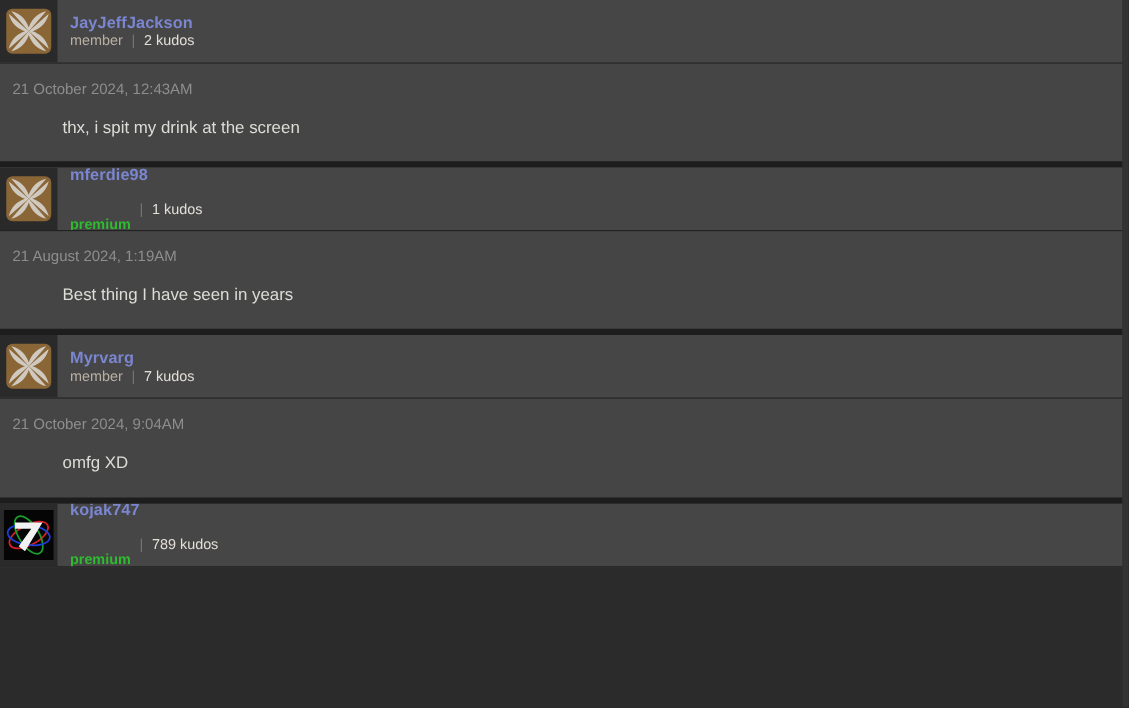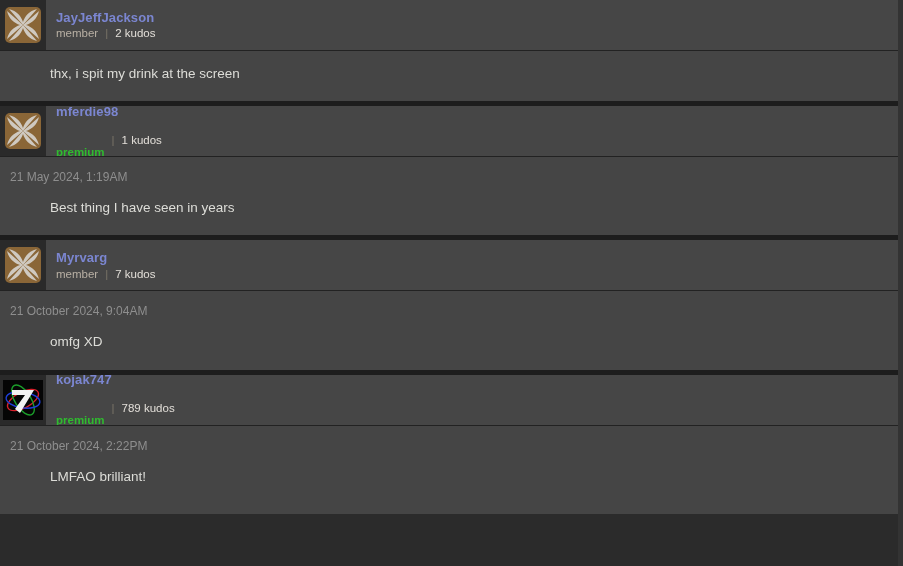--- a/index.html
+++ b/index.html
@@ -172,20 +172,21 @@
       <div class="identity">
         <a class="username">JayJeffJackson</a>
         <div class="meta">
           <span class="role ">member</span>
           <span class="meta-sep">|</span>
           <span class="kudos">2 kudos</span>
         </div>
       </div>
     </div>
     <div class="c-body">
+      <div class="timestamp">21 October 2024, 12:43AM</div>
       <div class="message">thx, i spit my drink at the screen</div>
     </div>
   </div>
       <div class="comment">
     <div class="c-header">
       <div class="avatar-cell">
 
   <svg class="avatar" viewBox="0 0 40 40">
     <defs>
       <clipPath id="sq-clip">
@@ -204,21 +205,21 @@
       <div class="identity">
         <a class="username">mferdie98</a>
         <div class="meta">
           <span class="role premium">premium</span>
           <span class="meta-sep">|</span>
           <span class="kudos">1 kudos</span>
         </div>
       </div>
     </div>
     <div class="c-body">
-      <div class="timestamp">21 May 2024, 1:19AM</div>
+      <div class="timestamp">21 August 2024, 1:19AM</div>
       <div class="message">Best thing I have seen in years</div>
     </div>
   </div>
       <div class="comment">
     <div class="c-header">
       <div class="avatar-cell">
 
   <svg class="avatar" viewBox="0 0 40 40">
     <defs>
       <clipPath id="sq-clip">
@@ -264,20 +265,16 @@
       </div>
       <div class="identity">
         <a class="username">kojak747</a>
         <div class="meta">
           <span class="role premium">premium</span>
           <span class="meta-sep">|</span>
           <span class="kudos">789 kudos</span>
         </div>
       </div>
     </div>
-    <div class="c-body">
-      <div class="timestamp">21 October 2024, 2:22PM</div>
-      <div class="message">LMFAO brilliant!</div>
-    </div>
   </div>
     </div>
 
 </div>
 
 </body></html>

